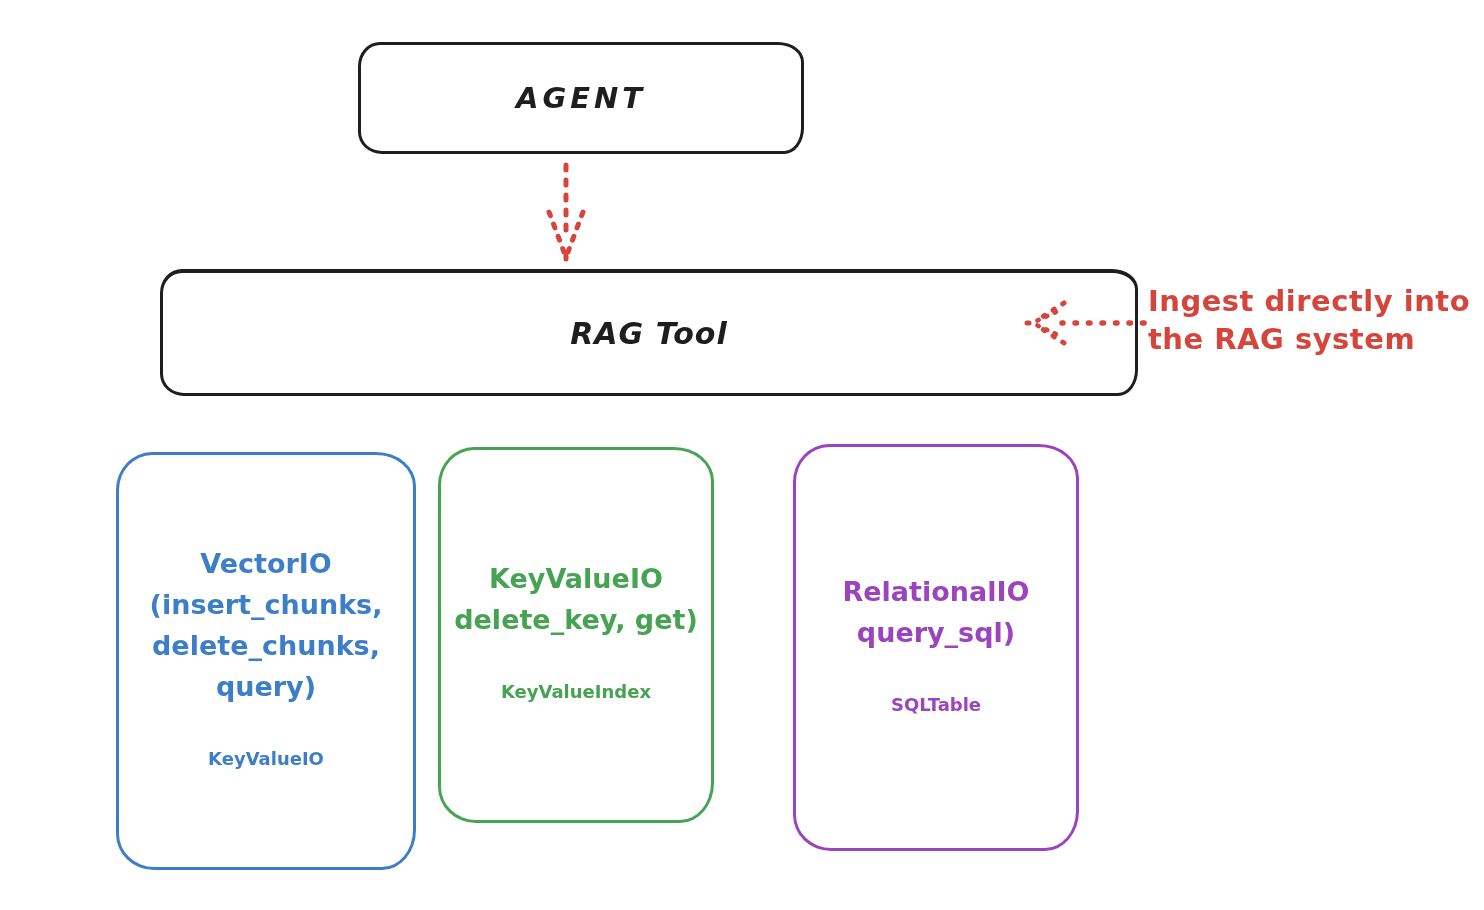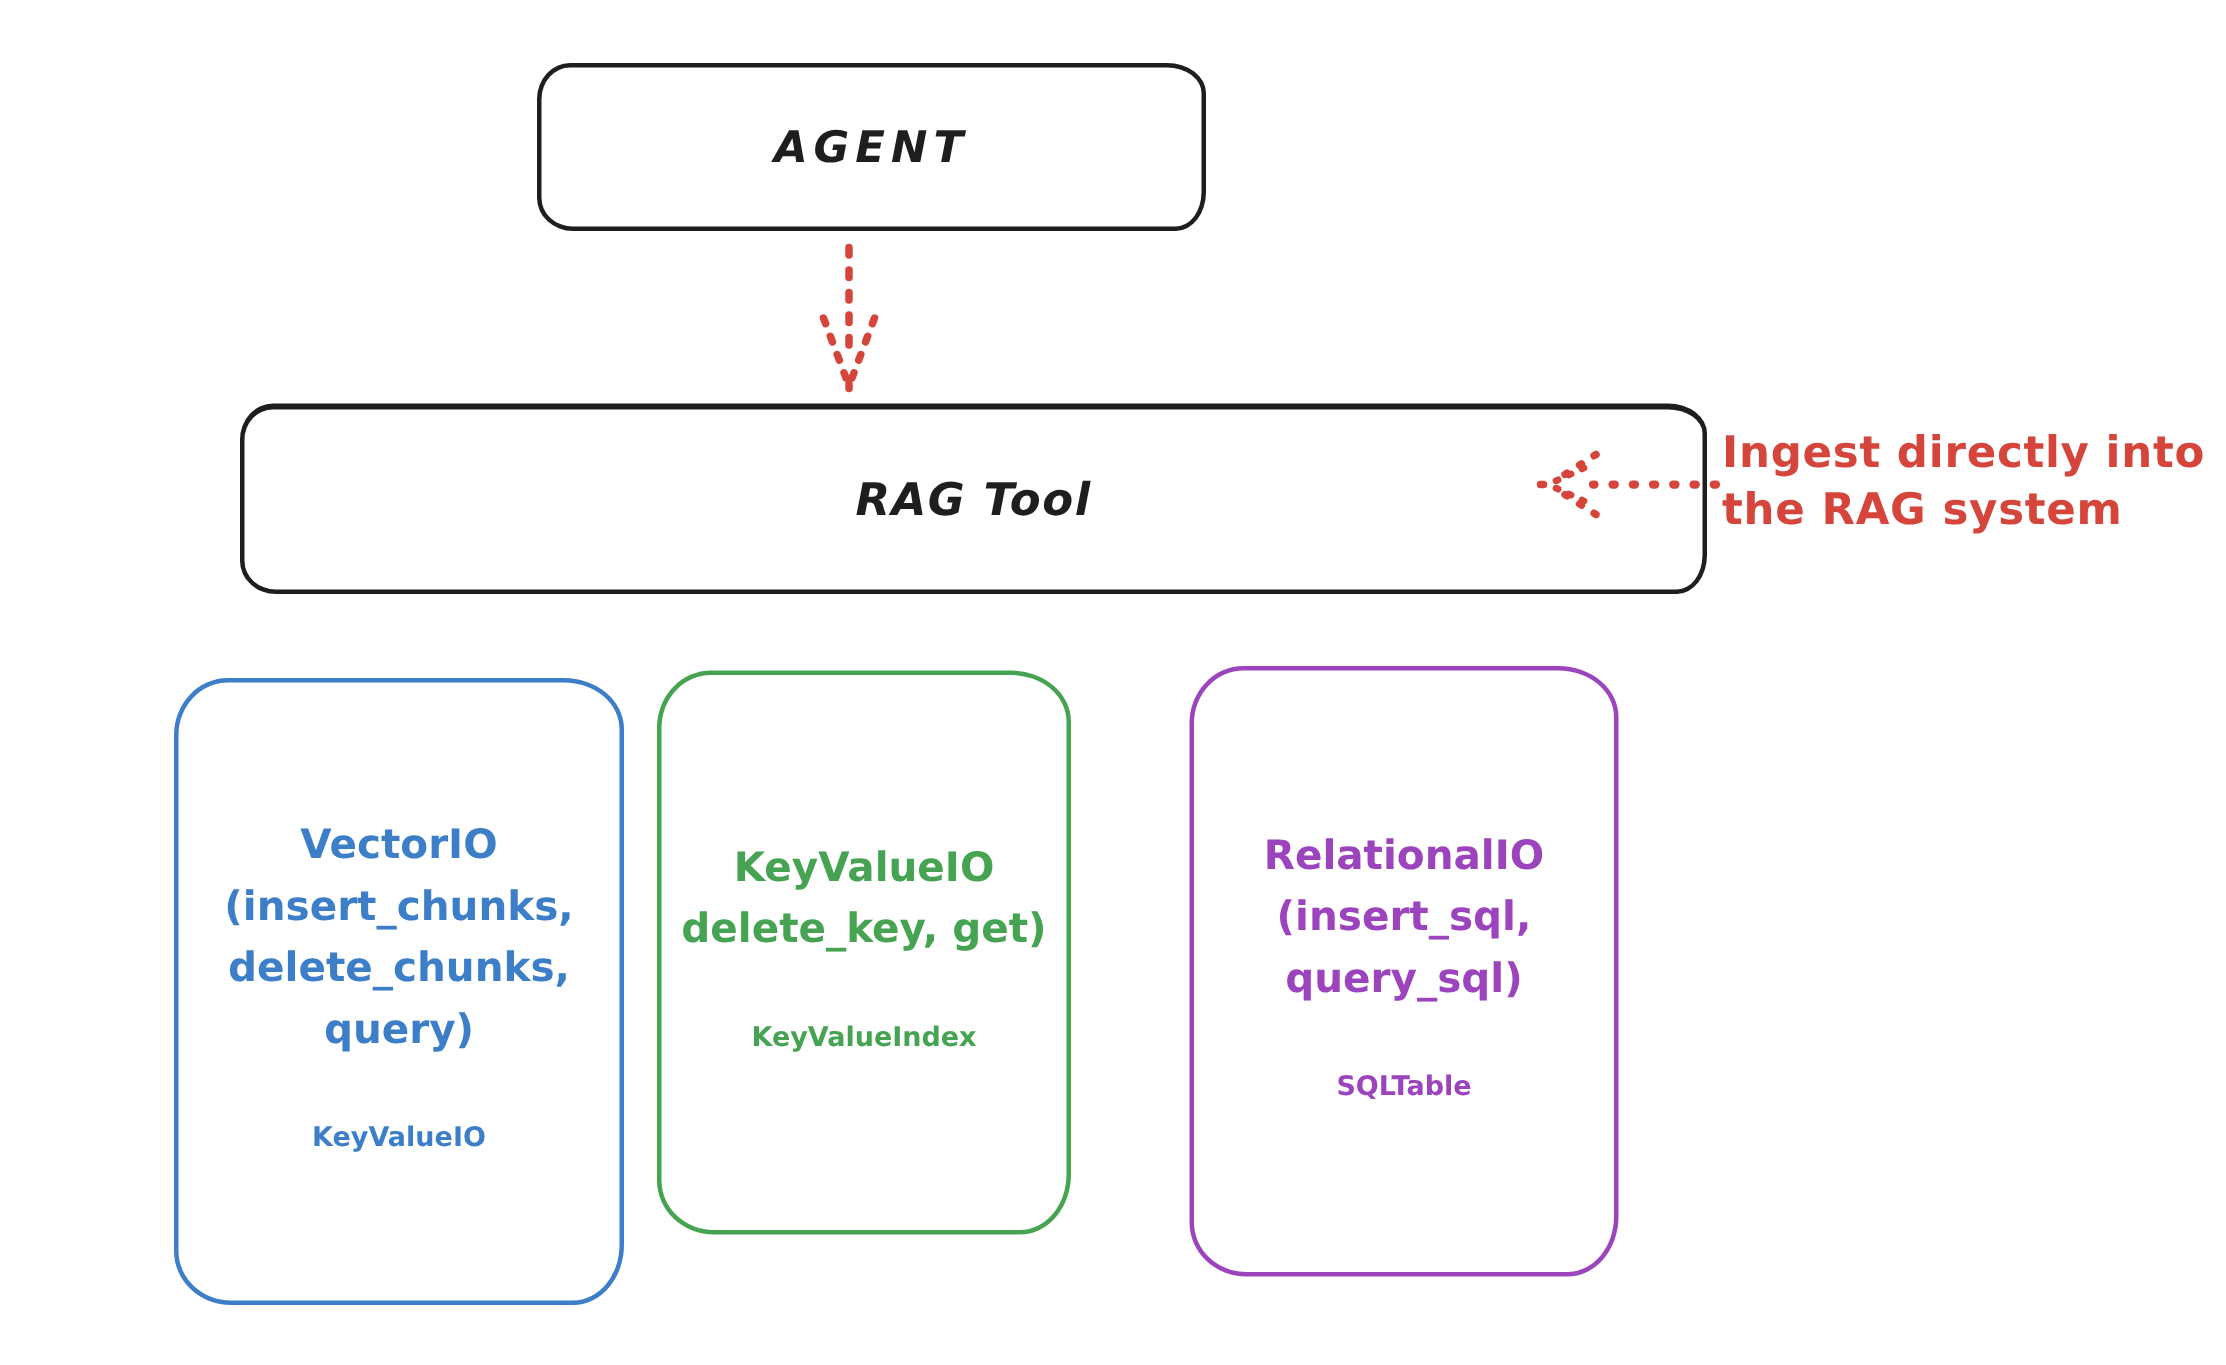--- a/index.html
+++ b/index.html
@@ -161,19 +161,18 @@
     <div class="store-lines">
       <div>KeyValueIO</div>
       <div>delete_key, get)</div>
     </div>
     <div class="index-label">KeyValueIndex</div>
   </div>
 
   <div class="box store-box store-relational">
     <div class="store-lines">
       <div>RelationalIO</div>
-      <div>(insert_sql,</div>
       <div>query_sql)</div>
     </div>
     <div class="index-label">SQLTable</div>
   </div>
 
 </div>
 
 </body></html>

